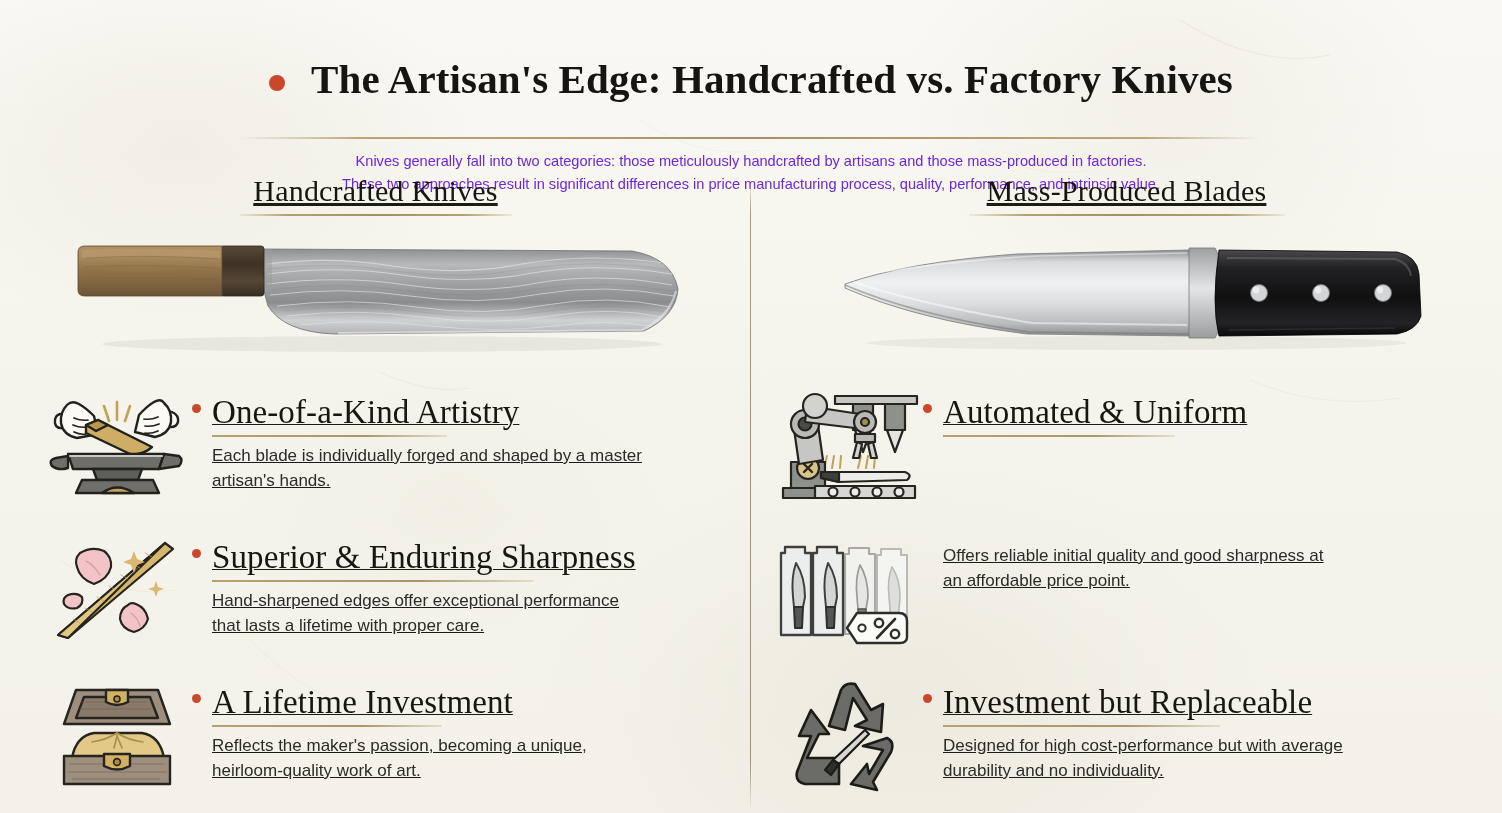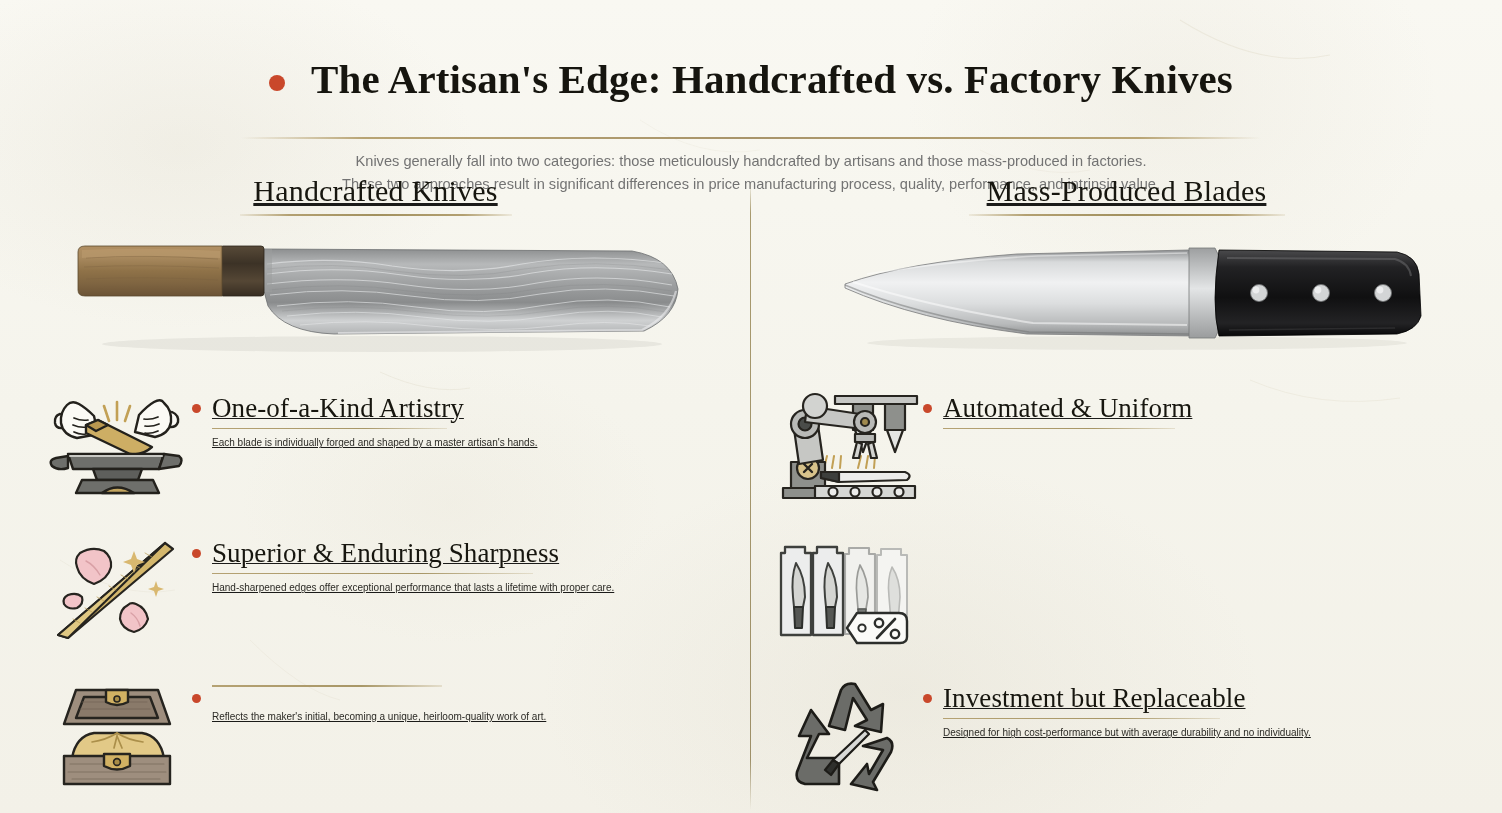--- a/index.html
+++ b/index.html
@@ -37,21 +37,21 @@
     font-size:41px;font-weight:700;letter-spacing:.1px;line-height:1.1;
     color:#16150f;white-space:nowrap;
   }
   .title-rule{
     width:1020px;height:2px;margin:7px auto 0;
     background:linear-gradient(90deg,rgba(184,164,116,0) 0%,#b8a474 12%,#a8946a 50%,#b8a474 88%,rgba(184,164,116,0) 100%);
   }
   .subtitle{
     margin-top:11px;
     font-family:"Liberation Sans", sans-serif;
-    font-size:14.6px;line-height:1.55;color:#737373;font-weight:400;
+    font-size:14.6px;line-height:1.55;color:#6d28d9;font-weight:400;
   }
 
   
   .columns{position:absolute;left:0;right:0;top:168px;bottom:0;display:flex;text-decoration:underline;}
   .col{flex:1 1 0;position:relative;}
   .divider{
     position:absolute;left:750px;top:14px;width:1px;height:628px;
     background:linear-gradient(180deg,rgba(170,152,110,0) 0%,#a89a6e 5%,#9e9068 92%,rgba(170,152,110,0) 100%);
   }
 
@@ -71,29 +71,29 @@
 
   
   .features{margin-top:14px;}
   .feature{display:flex;align-items:flex-start;height:145px;}
   .feat-icon{width:150px;flex:0 0 150px;display:flex;align-items:flex-start;justify-content:center;padding-top:6px;}
   .feat-body{flex:1 1 auto;padding-top:8px;}
   .feat-headrow{display:flex;align-items:flex-start;gap:11px;}
   .feat-dot{width:9px;height:9px;border-radius:50%;background:#c9482b;flex:0 0 auto;margin-top:12px;}
   .feat-head-wrap{display:inline-block;}
   .feat-head{
-    font-size:27px;font-weight:400;color:#17160f;line-height:1.22;letter-spacing:.1px;white-space:nowrap;
+    font-size:33px;font-weight:400;color:#17160f;line-height:1.22;letter-spacing:.1px;white-space:nowrap;
   }
   .feat-underline{
     height:1.5px;margin-top:3px;
     background:linear-gradient(90deg,#b5a273 0%,#a89767 65%,rgba(181,162,115,.25) 100%);
   }
   .feat-desc{
     font-family:"Liberation Sans", sans-serif;
-    font-size:10px;line-height:1.46;color:#2c2b26;margin-top:7px;margin-left:20px;
+    font-size:17px;line-height:1.46;color:#2c2b26;margin-top:7px;margin-left:20px;
     max-width:430px;
   }
   .col-left .feat-icon{margin-left:42px;}
   .col-right .feat-icon{margin-left:22px;}
   .col-right .feat-desc{max-width:400px;}
 </style>
 </head>
 <body>
 
 <div class="paper-texture"></div>
@@ -317,24 +317,25 @@
 
                 <path d="M 58 74 L 84 74 L 84 86 Q 71 93 58 86 Z" fill="#d1b163"></path>
                 <circle cx="71" cy="82" r="3.4" fill="#a88c46" stroke-width="1.6"></circle>
               </g>
             </svg>
           </div>
           <div class="feat-body">
             <div class="feat-headrow">
               <span class="feat-dot"></span>
               <span class="feat-head-wrap">
+                <span class="feat-head">A Lifetime Investment</span>
                 <div class="feat-underline" style="width: 230px;"></div>
               </span>
             </div>
-            <div class="feat-desc">Reflects the maker's initial, becoming a unique, heirloom-quality work of art.</div>
+            <div class="feat-desc">Reflects the maker's passion, becoming a unique, heirloom-quality work of art.</div>
           </div>
         </div>
 
       </div>
     </div>
 
     <div class="col col-right">
       <div class="col-head">
         <div class="col-title">Mass-Produced Blades</div>
         <div class="col-rule wide"></div>
@@ -482,20 +483,21 @@
                 <circle cx="85" cy="93" r="3.6" fill="#fbfbf8" stroke="#2c2e2b" stroke-width="2"></circle>
                 <g stroke="#2c2e2b" stroke-width="2.6" fill="none">
                   <path d="M 118 84 L 100 103"></path>
                 </g>
                 <circle cx="102" cy="88" r="4.2" fill="none" stroke="#2c2e2b" stroke-width="2.4"></circle>
                 <circle cx="118" cy="99" r="4.2" fill="none" stroke="#2c2e2b" stroke-width="2.4"></circle>
               </g>
             </svg>
           </div>
           <div class="feat-body">
+            <div class="feat-desc">Offers reliable initial quality and good sharpness at an affordable price point.</div>
           </div>
         </div>
 
         <div class="feature">
           <div class="feat-icon">
             <svg width="142" height="112" viewBox="0 0 142 112">
               <g stroke="#1d1c18" stroke-width="2.6" stroke-linejoin="round" stroke-linecap="round">
 
                 <path d="M 52 46 L 64 10 Q 68 2 78 4 L 94 30 L 106 24 L 104 52 L 78 46 L 90 40 L 76 18 L 68 50 Z" fill="#6b6c68"></path>
 

